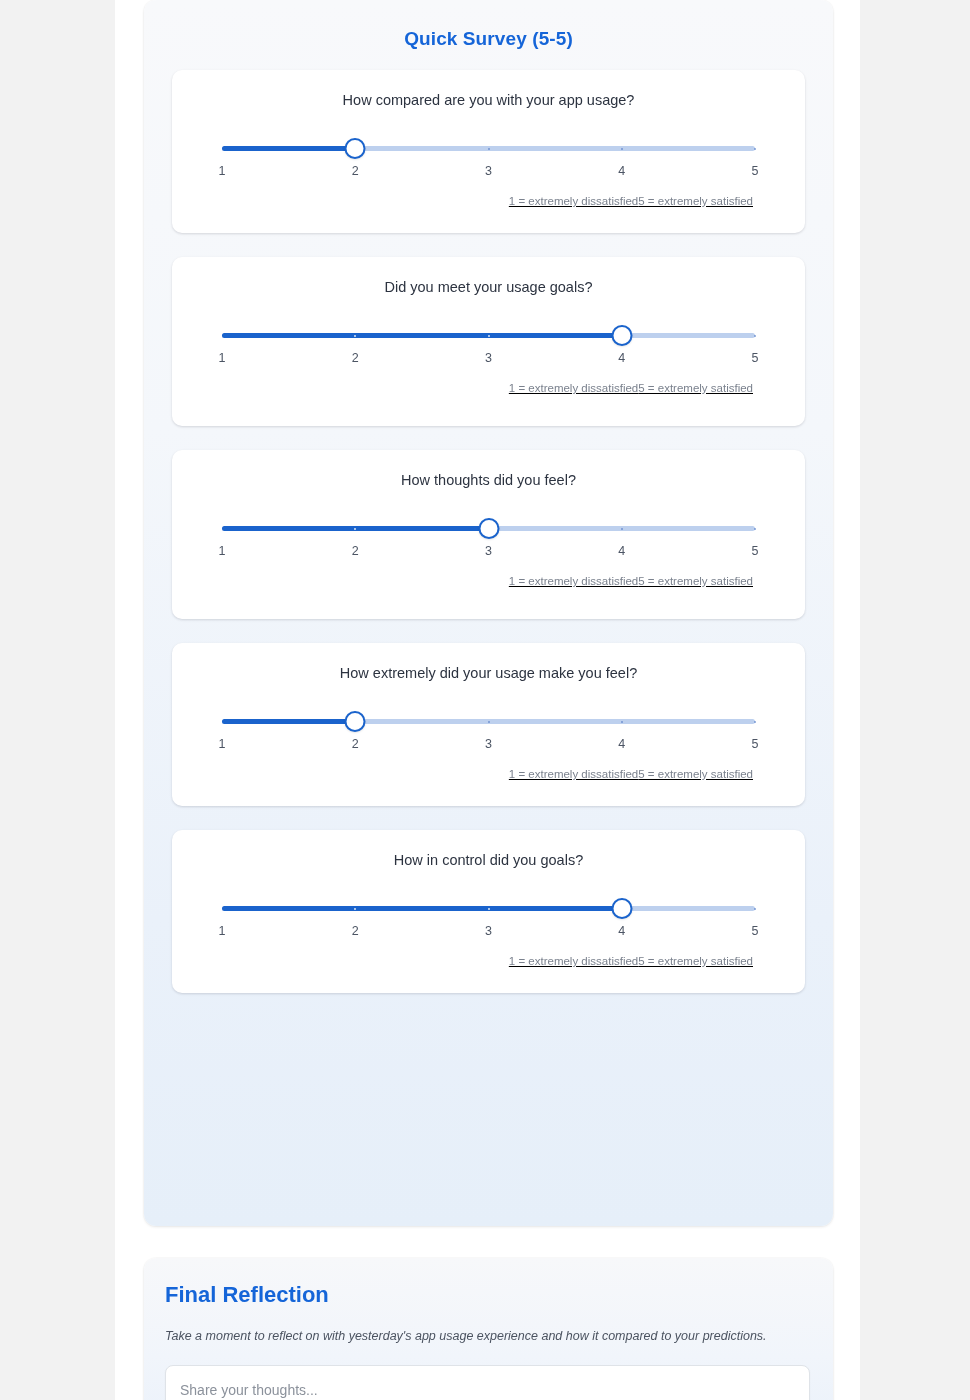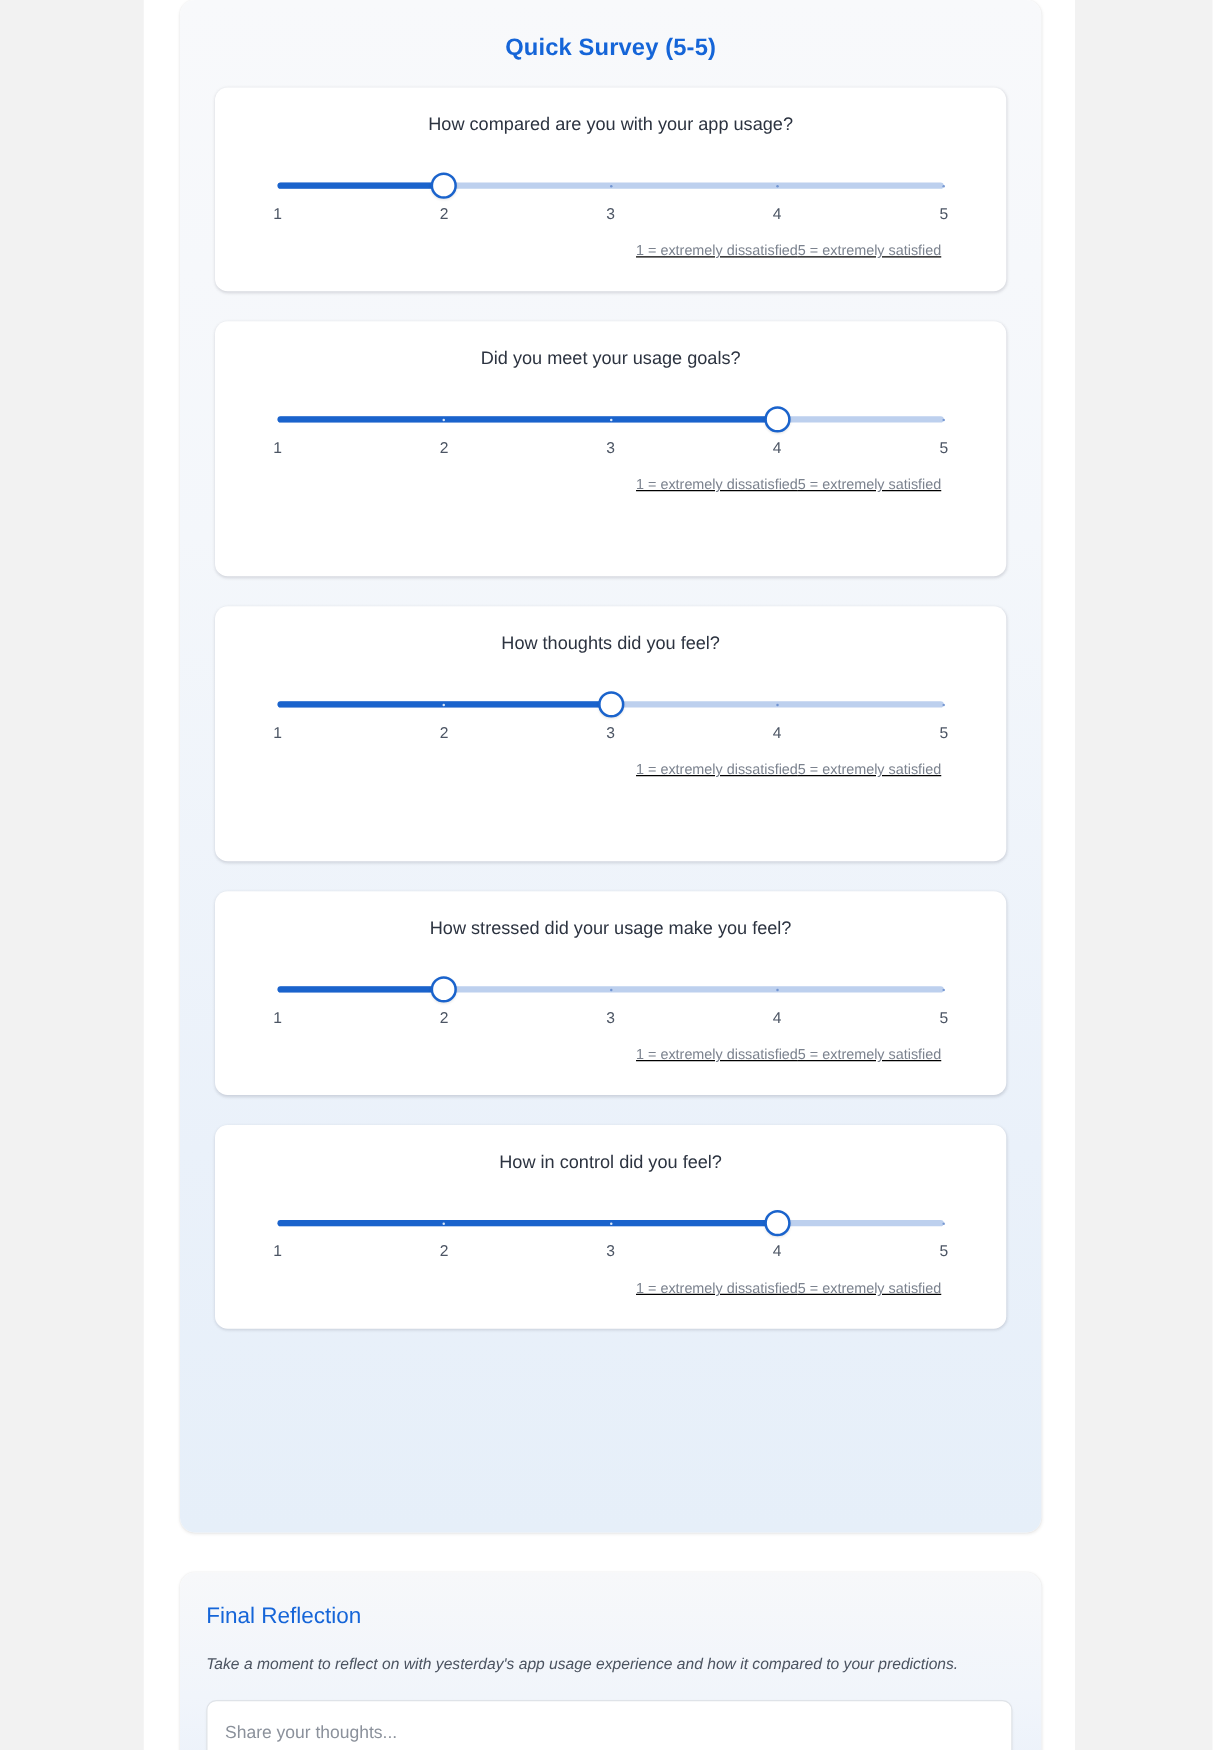--- a/index.html
+++ b/index.html
@@ -70,21 +70,21 @@
 
   .q-card {
     position: relative;
     width: 633px;
     margin: 0 auto 24px auto;
     background: #ffffff;
     border-radius: 10px;
     box-shadow: 0 1px 3px rgba(16,24,40,0.10), 0 1px 2px rgba(16,24,40,0.05);
     padding: 22px 46px 26px 46px;
   }
-  .q-card.tall { padding-bottom: 67px; }
+  .q-card.tall { padding-bottom: 32px; }
 
   .q-title {
     text-align: center;
     font-size: 14.5px;
     color: #2c3340;
     margin-bottom: 30px;
   }
 
   
   .slider-wrap {
@@ -175,22 +175,22 @@
     width: 689px;
     height: 180px;
     background: linear-gradient(to bottom, #f7f8fa 0%, #f1f5fb 55%, #eaf1fa 100%);
     border-radius: 12px;
     box-shadow: 0 1px 3px rgba(0,0,0,0.09), 0 0 0 1px rgba(0,0,0,0.015);
     padding: 24px 21px 0 21px;
   }
 
   .reflection-title {
     color: #1565d8;
-    font-size: 18px;
-    font-weight: normal;
+    font-size: 22px;
+    font-weight: bold;
   }
 
   .reflection-desc {
     margin-top: 21px;
     font-size: 12.5px;
     font-style: italic;
     color: #4b5360;
   }
 
   .reflection-textarea {
@@ -295,21 +295,21 @@
             <span class="scale-num" style="left:100%">5</span>
           </div>
           <div class="helper-row">
             <span class="helper-text">1 = extremely dissatisfied</span>
             <span class="helper-text">5 = extremely satisfied</span>
           </div>
         </div>
       </div>
 
       <div class="q-card">
-        <div class="q-title">How stressed did your usage make you feel?</div>
+        <div class="q-title">How extremely did your usage make you feel?</div>
         <div class="slider-wrap">
           <div class="slider-rail">
             <div class="track-bg"></div>
             <div class="track-fill" style="width:25%"></div>
             <div class="tick" style="left:25%"></div>
             <div class="tick on-empty" style="left:50%"></div>
             <div class="tick on-empty" style="left:75%"></div>
             <div class="tick on-empty" style="left:100%"></div>
             <div class="thumb" style="left:25%"></div>
           </div>
@@ -321,21 +321,21 @@
             <span class="scale-num" style="left:100%">5</span>
           </div>
           <div class="helper-row">
             <span class="helper-text">1 = extremely dissatisfied</span>
             <span class="helper-text">5 = extremely satisfied</span>
           </div>
         </div>
       </div>
 
       <div class="q-card">
-        <div class="q-title">How in control did you feel?</div>
+        <div class="q-title">How in control did you goals?</div>
         <div class="slider-wrap">
           <div class="slider-rail">
             <div class="track-bg"></div>
             <div class="track-fill" style="width:75%"></div>
             <div class="tick" style="left:25%"></div>
             <div class="tick" style="left:50%"></div>
             <div class="tick" style="left:75%"></div>
             <div class="tick on-empty" style="left:100%"></div>
             <div class="thumb" style="left:75%"></div>
           </div>

